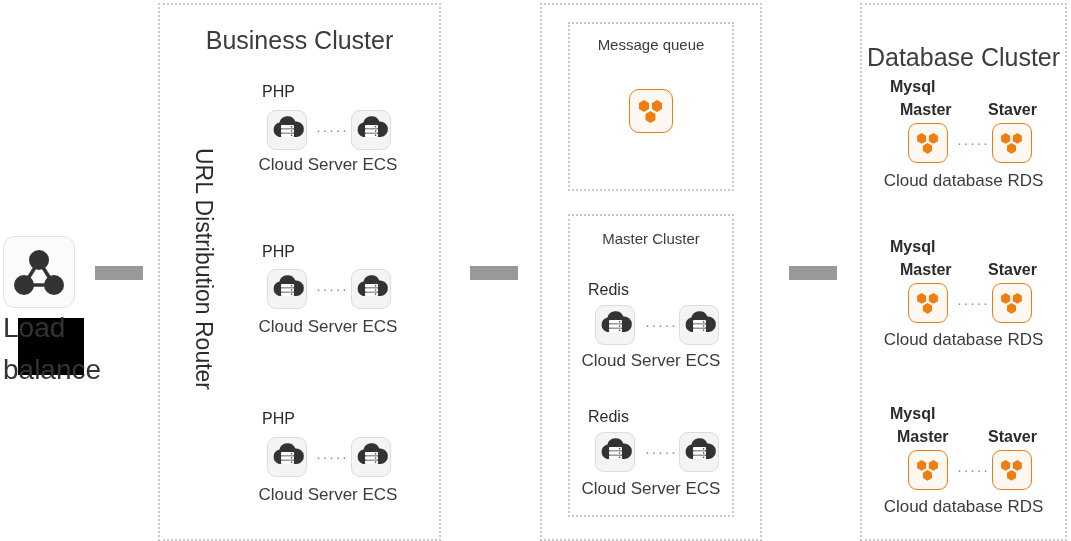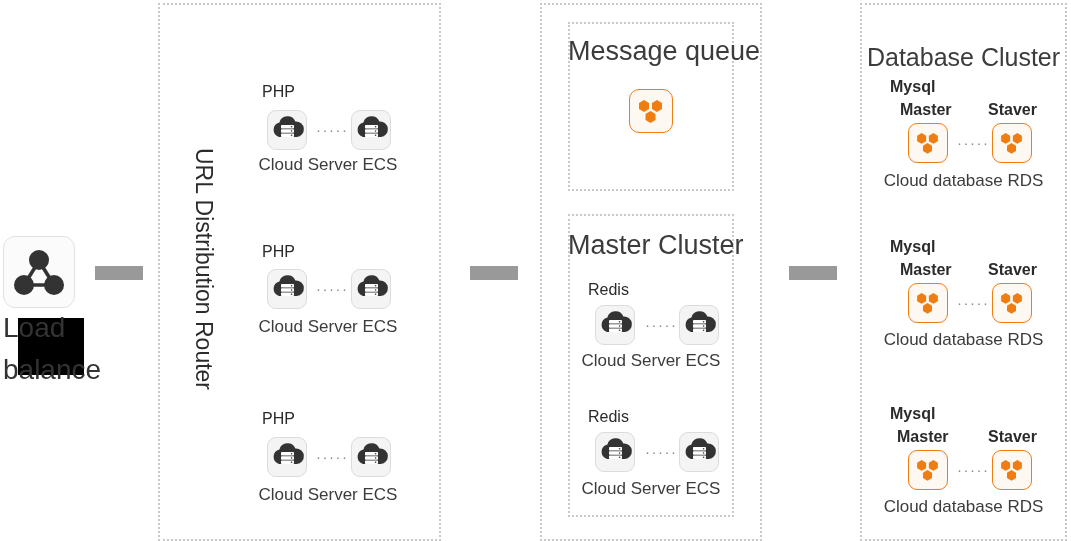--- a/index.html
+++ b/index.html
@@ -28,21 +28,21 @@
 
   
   .cluster-title {
     position: absolute;
     text-align: center;
     color: #3c3c3c;
     font-weight: 400;
     white-space: nowrap;
   }
   .title-xl { font-size: 25px; }
-  .title-lg { font-size: 27px; }
+  .title-lg { font-size: 15px; }
 
   
   .vertical-label {
     position: absolute;
     color: #2b2b2b;
     font-size: 23px;
     white-space: nowrap;
     transform-origin: 0 0;
     transform: rotate(90deg);
   }
@@ -142,20 +142,21 @@
   <div class="lb-highlight" style="left:18px; top:318px; width:66px; height:57px;"></div>
   <div class="lb-text" style="left:3px; top:349px;">balance</div>
   <div class="lb-text" style="left:3px; top:307px;">Load</div>
 
   <div class="connector-bar" style="left:95px; top:266px; width:48px;"></div>
   <div class="connector-bar" style="left:470px; top:266px; width:48px;"></div>
   <div class="connector-bar" style="left:789px; top:266px; width:48px;"></div>
 
   <div class="dashed-box" style="left:158px; top:3px; width:283px; height:538px;"></div>
 
+  <div class="cluster-title title-xl" style="left:158px; top:26px; width:283px;">Business Cluster</div>
 
   <div class="vertical-label" style="left:217px; top:148px;">URL Distribution Router</div>
 
   <div class="tech-label" style="left:262px; top:83px;">PHP</div>
   <div class="icon-tile icon-ecs" style="left:267px; top:110px;">
     <svg width="38" height="38" viewBox="0 0 38 38">
       <path d="M11 26 a7.5 7.5 0 0 1 0.4 -14.5 a8.5 8.5 0 0 1 16 -1 a7 7 0 0 1 1.4 15.5 z" fill="#333333"></path>
       <rect x="13" y="14" width="13" height="3.4" rx="0.7" fill="#ffffff"></rect>
       <rect x="13" y="18.3" width="13" height="3.4" rx="0.7" fill="#ffffff"></rect>
       <rect x="13" y="22.6" width="13" height="3.4" rx="0.7" fill="#ffffff"></rect>

